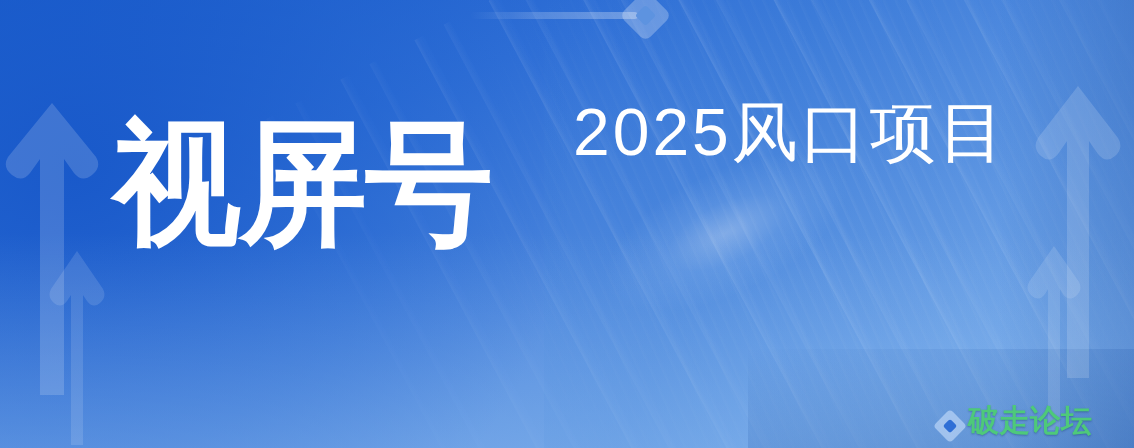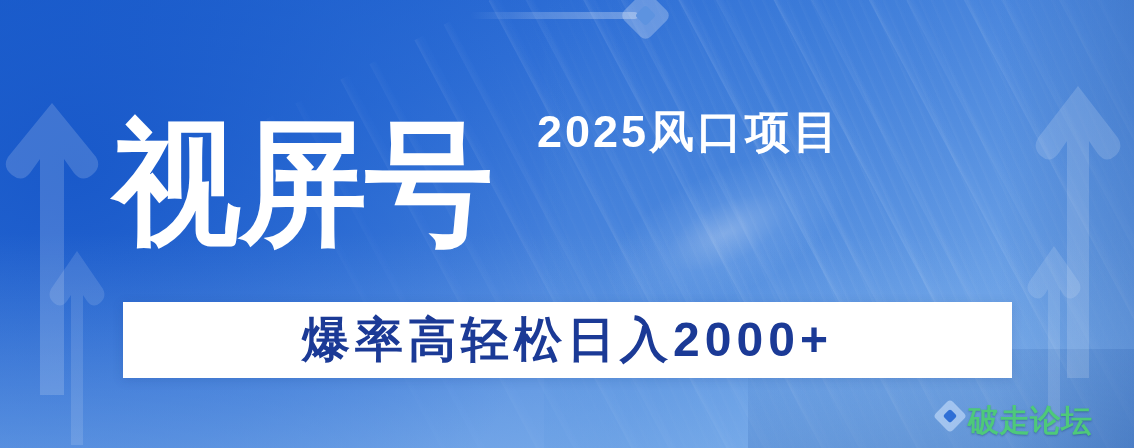--- a/index.html
+++ b/index.html
@@ -178,26 +178,27 @@
 
   
   .headline {
     position: absolute;
     left: 537px;
     top: 86px;
     width: 530px;
   }
   .headline-line {
     font-family: "Liberation Sans", "DejaVu Sans", sans-serif;
-    font-weight: bold;
-    font-size: 45px;
+    font-weight: normal;
+    font-size: 66px;
     line-height: 92px;
     color: #ffffff;
     letter-spacing: 3px;
     white-space: nowrap;
+    margin-left: 36px;
   }
 
   
   .banner {
     position: absolute;
     left: 123px;
     top: 302px;
     width: 889px;
     height: 76px;
     background: #ffffff;
@@ -215,21 +216,21 @@
     color: #1b3a96;
     white-space: nowrap;
   }
 
   
   .watermark {
     position: absolute;
     left: 938px;
     top: 404px;
     display: flex;
-    align-items: flex-start;
+    align-items: flex-end;
     gap: 6px;
   }
   .wm-diamond {
     width: 24px;
     height: 24px;
     transform: rotate(45deg);
     border-radius: 4px;
     background: rgba(210,230,255,0.55);
     position: relative;
     flex: 0 0 auto;
@@ -293,22 +294,19 @@
 
   <div class="topline"></div>
   <div class="topdiamond"></div>
 
   <div class="title-main">视屏号</div>
 
   <div class="headline">
     <div class="headline-line">2025风口项目</div>
   </div>
 
-  <div class="banner">
-    <div class="banner-text">爆率高轻松日入2000+</div>
-  </div>
 
   <div class="watermark">
     <span class="wm-diamond"></span>
     <span class="wm-text">破走论坛</span>
   </div>
 
 </div>
 
 </body></html>

